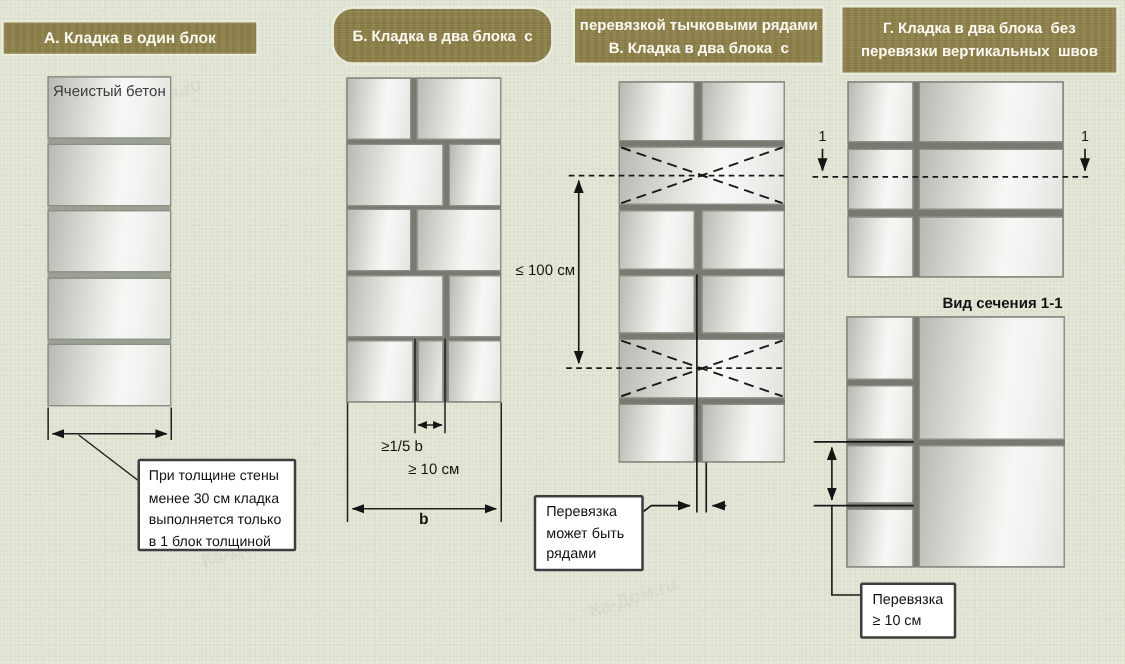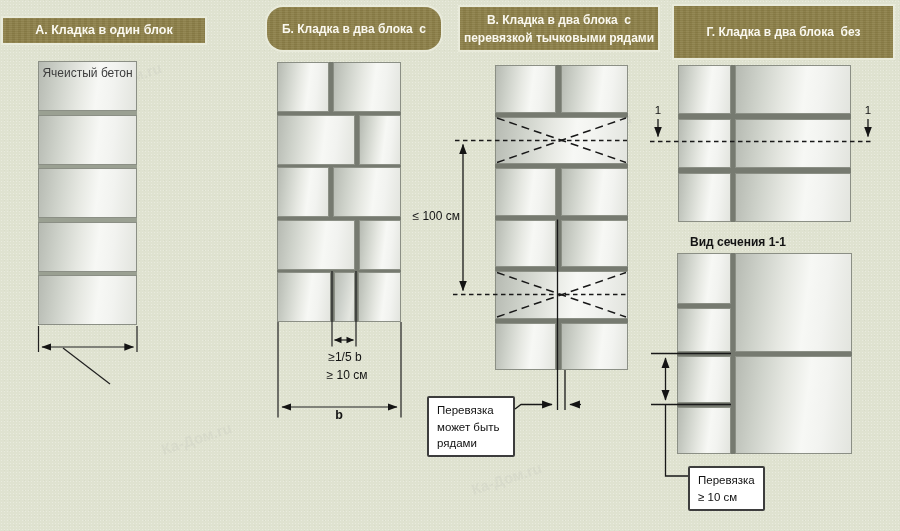--- a/index.html
+++ b/index.html
@@ -52,20 +52,26 @@
 
   <div class="wall" style="left:38px;top:61px;width:99px;height:264px;background:#9aa092;">
     <div class="blk" style="left:0;top:0;width:99px;height:50px;"></div>
     <div class="blk" style="left:0;top:53.5px;width:99px;height:50px;"></div>
     <div class="blk" style="left:0;top:107px;width:99px;height:50px;"></div>
     <div class="blk" style="left:0;top:160.5px;width:99px;height:50px;"></div>
     <div class="blk" style="left:0;top:214px;width:99px;height:50px;"></div>
   </div>
   <div class="lbl" style="left:40px;top:66px;width:95px;text-align:center;font-size:12px;color:#3c3c3c;">Ячеистый бетон</div>
 
+  <div class="callout" style="left:110px;top:367px;width:127px;height:74px;padding:4px 2px 0 7px;line-height:17.6px;font-size:11.3px;">
+    <div>При толщине стены</div>
+    <div>менее 30 см кладка</div>
+    <div>выполняется только</div>
+    <div>в 1 блок толщиной</div>
+  </div>
 
   <div class="hdr" style="left:267px;top:7px;width:174px;height:43px;font-size:12px;line-height:18px;display:flex;flex-direction:column;justify-content:center;border-radius:16px;">
     <span class="ln">Б. Кладка в два блока  с</span>
   </div>
 
   <div class="wall" style="left:277px;top:62px;width:124px;height:260px;background:#767a70;">
 
     <div class="blk" style="left:0;top:0;width:52px;height:50px;"></div>
     <div class="blk" style="left:56px;top:0;width:68px;height:50px;"></div>
 
@@ -76,27 +82,27 @@
     <div class="blk" style="left:56px;top:105px;width:68px;height:50px;"></div>
 
     <div class="blk" style="left:0;top:157.5px;width:78px;height:50px;"></div>
     <div class="blk" style="left:82px;top:157.5px;width:42px;height:50px;"></div>
 
     <div class="blk" style="left:0;top:210px;width:54px;height:50px;"></div>
     <div class="blk mid" style="left:56.5px;top:210px;width:21.5px;height:50px;"></div>
     <div class="blk" style="left:80.5px;top:210px;width:43.5px;height:50px;"></div>
   </div>
 
-  <div class="lbl" style="left:305px;top:350px;width:80px;text-align:center;font-size:12px;">≥1/5 b</div>
+  <div class="lbl" style="left:305px;top:350px;width:80px;text-align:left;font-size:12px;">≥1/5 b</div>
   <div class="lbl" style="left:305px;top:367.5px;width:84px;text-align:center;font-size:12px;">≥ 10 см</div>
   <div class="lbl" style="left:324px;top:408px;width:30px;text-align:center;font-size:12.5px;font-weight:bold;">b</div>
 
   <div class="hdr" style="left:460px;top:7px;width:198px;height:43px;font-size:12px;line-height:18px;display:flex;flex-direction:column;justify-content:center;">
+    <span class="ln">перевязкой тычковыми рядами</span>
     <span class="ln">В. Кладка в два блока  с</span>
-    <span class="ln">перевязкой тычковыми рядами</span>
   </div>
 
   <div class="wall" style="left:495px;top:65px;width:133px;height:305px;background:#767a70;">
 
     <div class="blk" style="left:0;top:0;width:60.5px;height:47.5px;"></div>
     <div class="blk" style="left:65.5px;top:0;width:67.5px;height:47.5px;"></div>
 
     <div class="blk" style="left:0;top:51.5px;width:133px;height:47.5px;"></div>
 
     <div class="blk" style="left:0;top:103px;width:60.5px;height:47.5px;"></div>
@@ -114,35 +120,36 @@
   <div class="lbl" style="left:395px;top:209px;width:65px;text-align:right;font-size:12px;">≤ 100 см</div>
 
   <div class="callout" style="left:427px;top:396px;width:88px;height:61px;padding:4px 2px 0 8px;line-height:16.6px;font-size:11.5px;">
     <div>Перевязка</div>
     <div>может быть</div>
     <div>рядами</div>
   </div>
 
   <div class="hdr" style="left:674px;top:6px;width:219px;height:52px;font-size:12px;line-height:19px;display:flex;flex-direction:column;justify-content:center;">
     <span class="ln">Г. Кладка в два блока  без</span>
+    <span class="ln">перевязки вертикальных  швов</span>
   </div>
 
   <div class="wall" style="left:678px;top:64.5px;width:173px;height:157.5px;background:#767a70;">
     <div class="blk" style="left:0;top:0;width:53px;height:49.5px;"></div>
     <div class="blk" style="left:57px;top:0;width:116px;height:49.5px;"></div>
     <div class="blk" style="left:0;top:54px;width:53px;height:49.5px;"></div>
     <div class="blk" style="left:57px;top:54px;width:116px;height:49.5px;"></div>
     <div class="blk" style="left:0;top:108px;width:53px;height:49.5px;"></div>
     <div class="blk" style="left:57px;top:108px;width:116px;height:49.5px;"></div>
   </div>
 
   <div class="lbl" style="left:650px;top:104px;width:16px;text-align:center;font-size:11.5px;">1</div>
   <div class="lbl" style="left:860px;top:104px;width:16px;text-align:center;font-size:11.5px;">1</div>
 
-  <div class="lbl" style="left:690px;top:234.5px;width:160px;text-align:left;font-size:12px;font-weight:bold;">Вид сечения 1-1</div>
+  <div class="lbl" style="left:690px;top:234.5px;width:160px;text-align:right;font-size:12px;font-weight:bold;">Вид сечения 1-1</div>
 
   <div class="wall" style="left:677px;top:253px;width:175px;height:201px;background:#767a70;">
 
     <div class="blk" style="left:0;top:0;width:54px;height:51px;"></div>
     <div class="blk" style="left:0;top:54.5px;width:54px;height:44.5px;"></div>
     <div class="blk" style="left:0;top:102.5px;width:54px;height:47.5px;"></div>
     <div class="blk" style="left:0;top:153.5px;width:54px;height:47.5px;"></div>
 
     <div class="blk" style="left:58px;top:0;width:117px;height:99px;"></div>
     <div class="blk" style="left:58px;top:102.5px;width:117px;height:98.5px;"></div>

